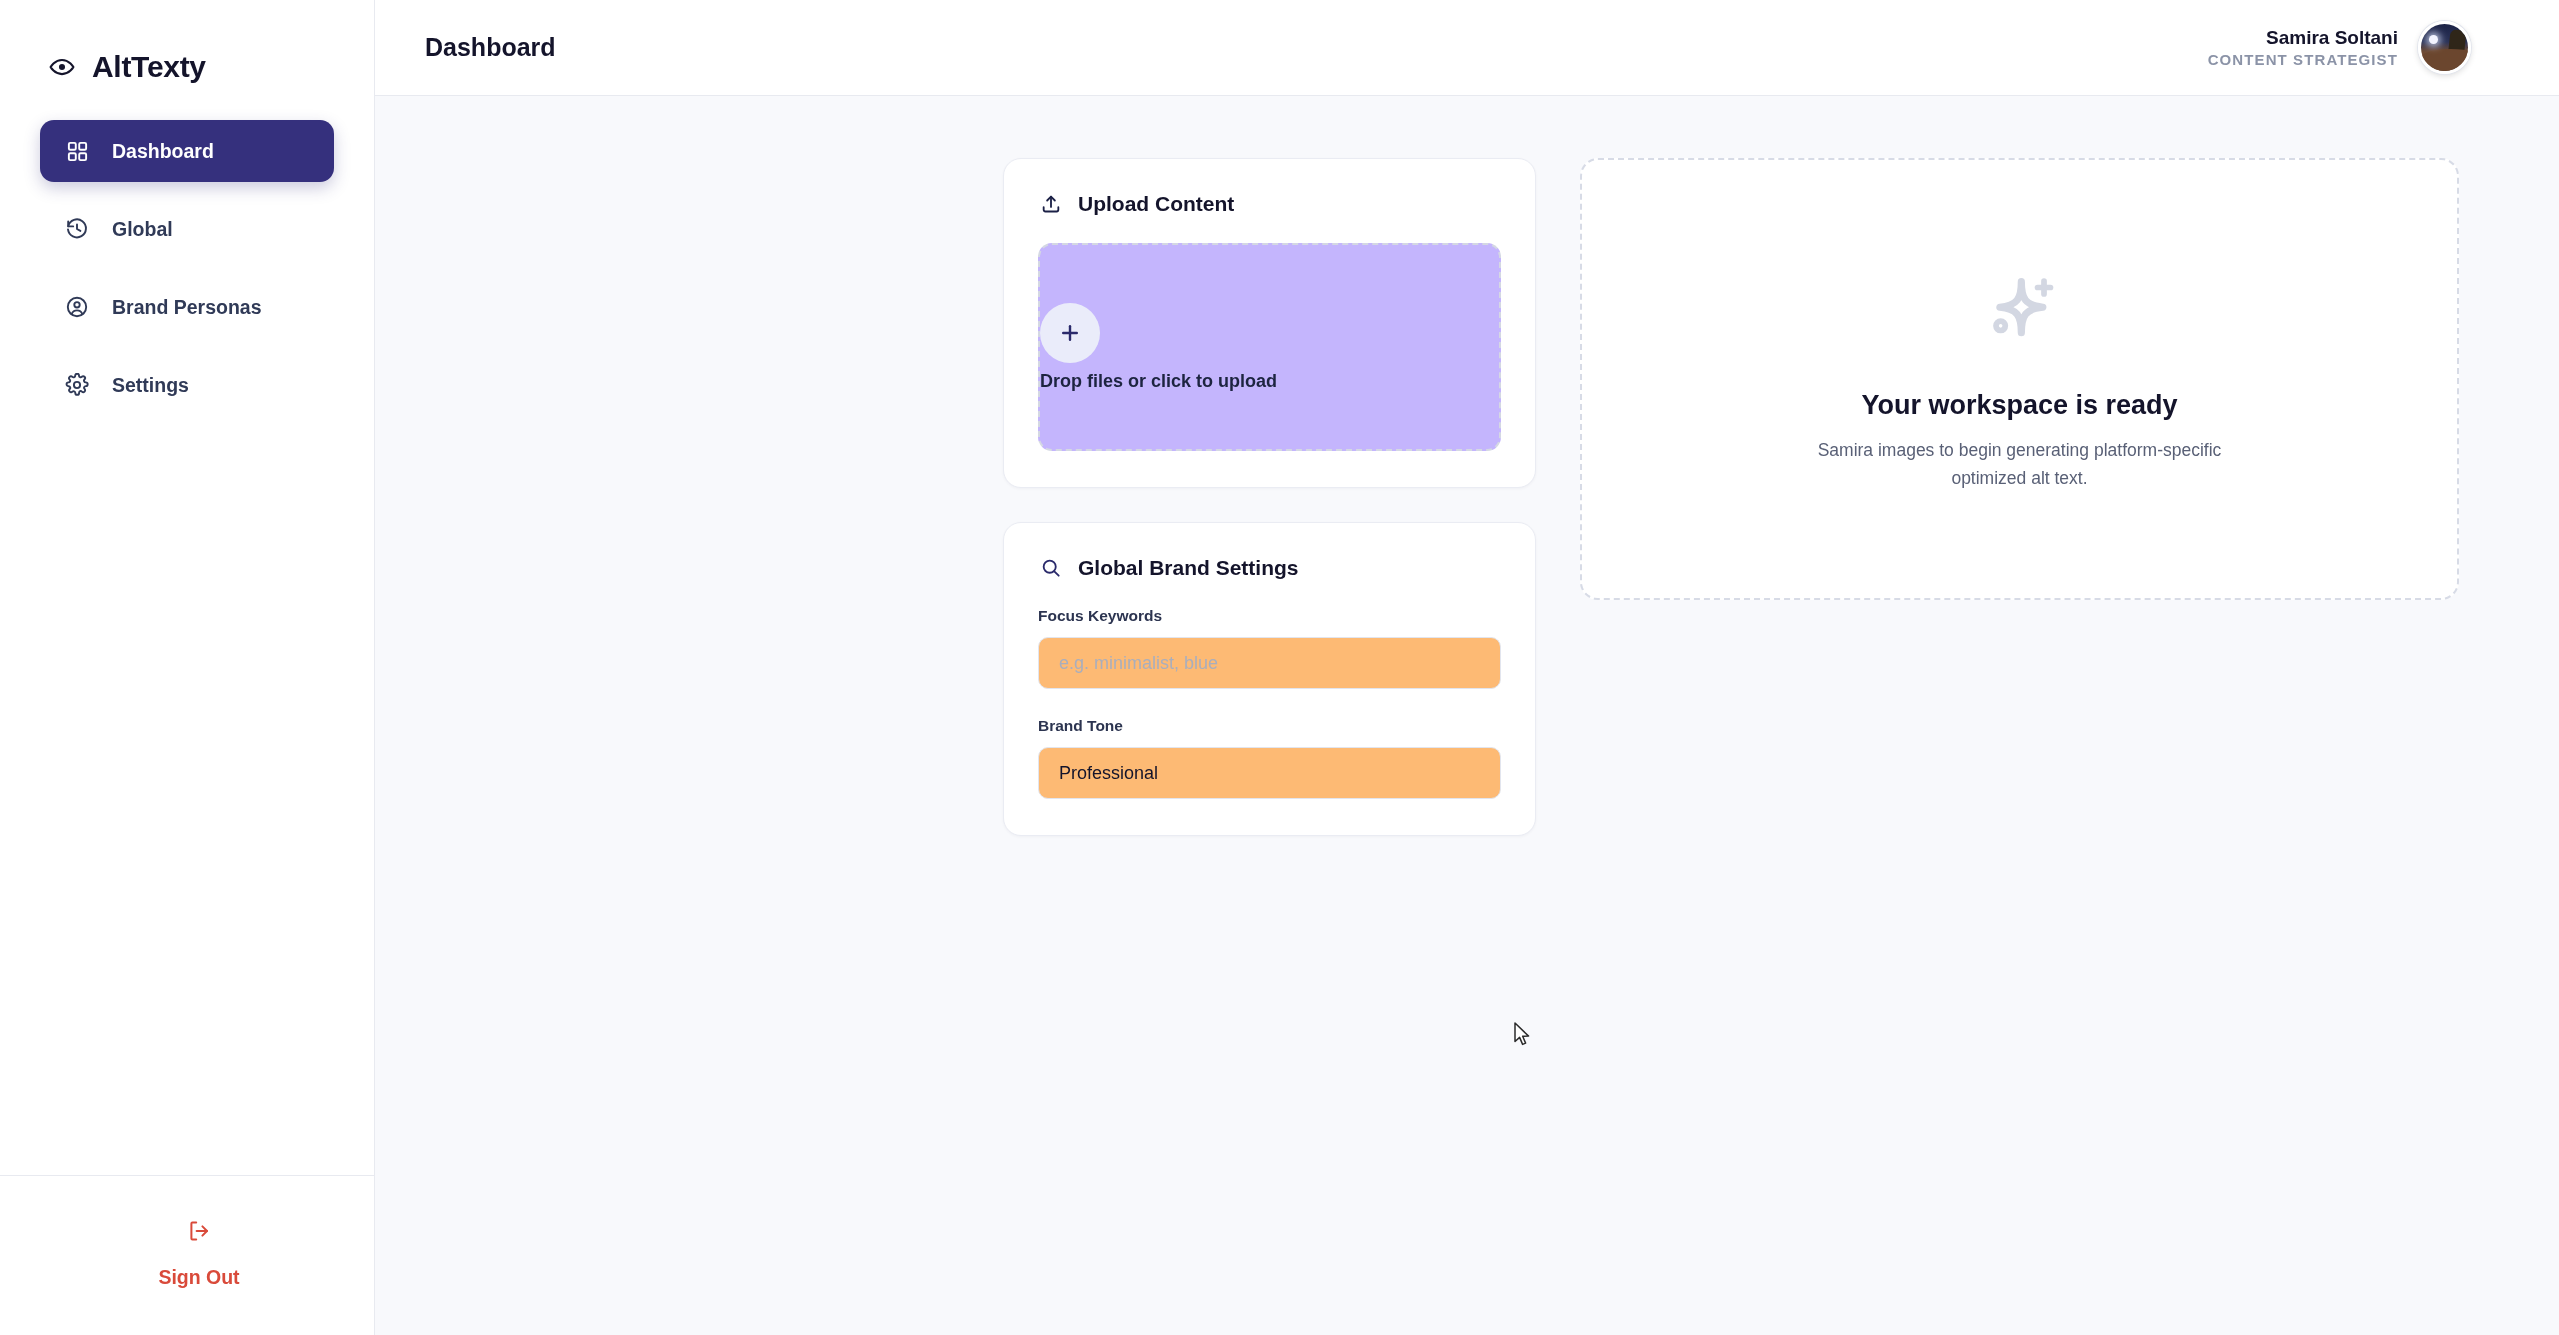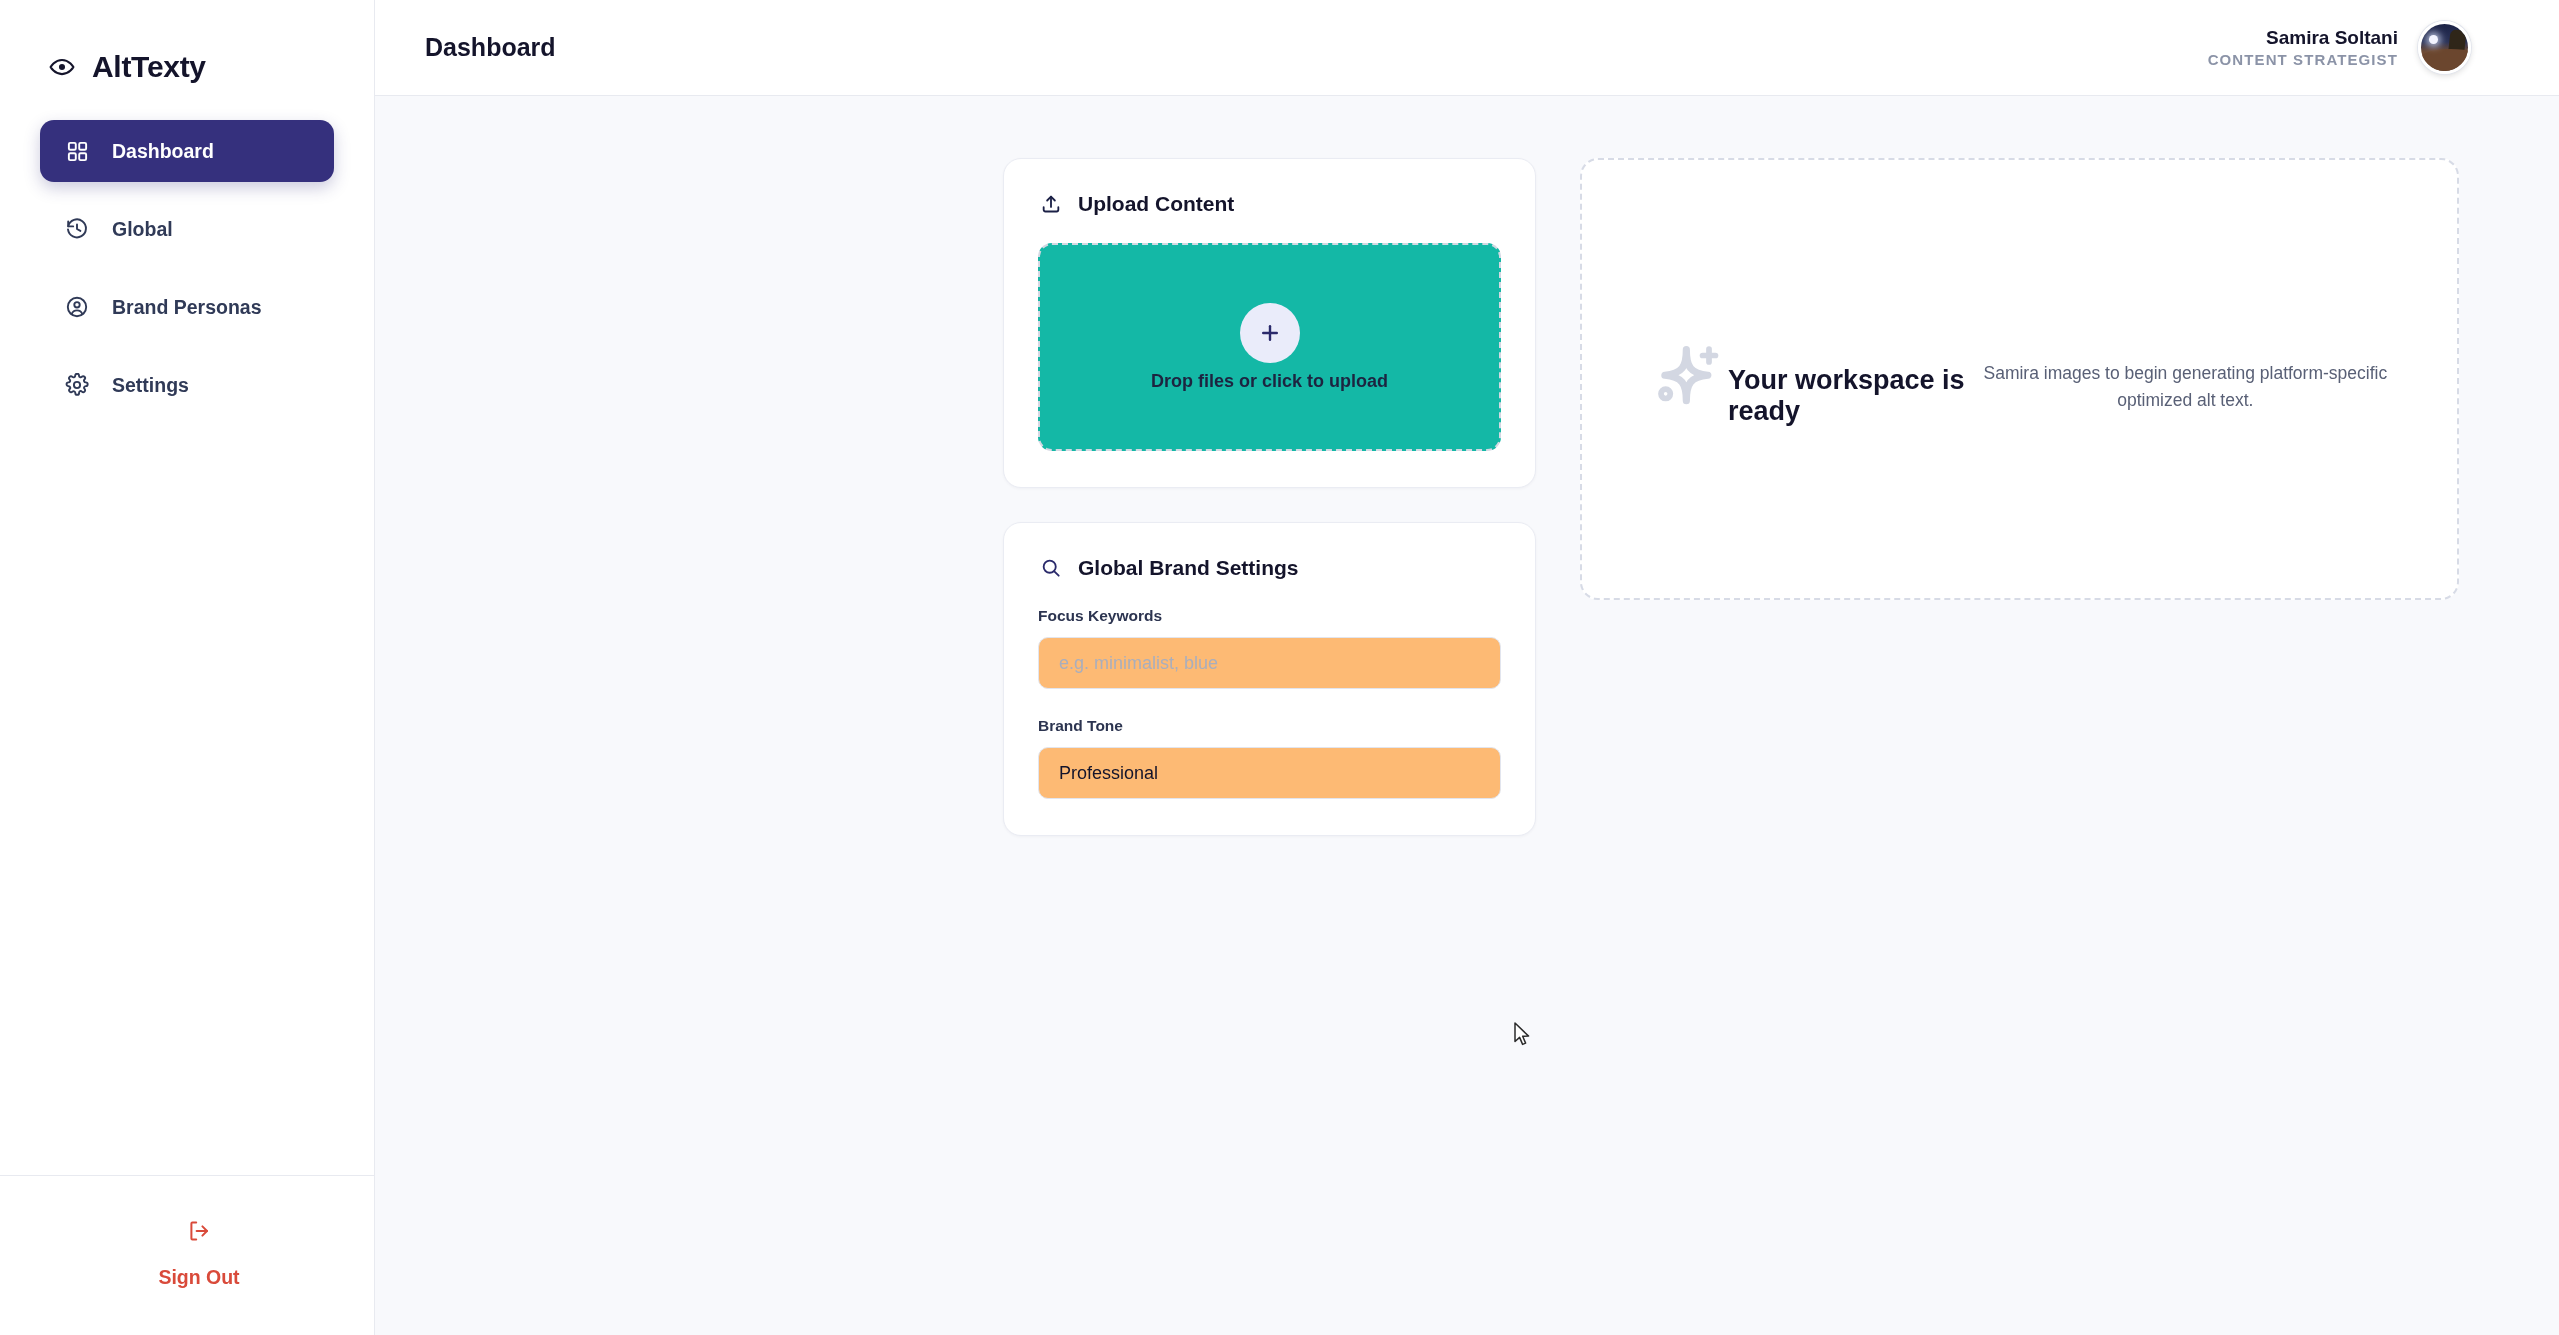--- a/index.html
+++ b/index.html
@@ -104,22 +104,22 @@
     border-radius: 18px; padding: 32px 34px 36px 34px;
     box-shadow: 0 1px 3px rgba(16,24,40,0.04);
   }
   .card-head { display: flex; align-items: center; gap: 14px; margin-bottom: 26px; }
   .card-title { font-size: 21px; font-weight: bold; color: #14142b; }
   .card-icon { width: 26px; height: 26px; display:flex; align-items:center; justify-content:center; flex:0 0 26px; }
 
   .dropzone {
     border: 2px dashed #d4d8e3; border-radius: 14px;
     height: 208px;
-    display: flex; flex-direction: column; align-items: center; justify-content: center;
-    gap: 8px; cursor: pointer; background: #14b8a6;
+    display: flex; flex-direction: column; justify-content: center;
+    gap: 8px; cursor: pointer; background: #c4b5fd;
   }
   .plus-circle {
     width: 60px; height: 60px; border-radius: 50%;
     background: #eaecfa;
     display: flex; align-items: center; justify-content: center;
   }
   .dropzone-label { font-size: 18px; font-weight: bold; color: #1d2440; }
 
   .field-label { font-size: 15.5px; font-weight: bold; color: #2c3450; margin-bottom: 12px; }
   .field-label.second { margin-top: 28px; }
@@ -131,21 +131,21 @@
     font-family: "Liberation Sans", sans-serif;
     font-size: 18px; color: #14142b;
     outline: none;
   }
   .text-input::placeholder { color: #a9aebd; }
 
   .empty-panel {
     border: 2px dashed #d7dbe6; border-radius: 18px;
     background: #ffffff;
     height: 442px;
-    display: flex; flex-direction: row; align-items: center; justify-content: center;
+    display: flex; flex-direction: column; align-items: center; justify-content: center;
     padding: 0 60px;
   }
   .empty-title { font-size: 27px; font-weight: bold; color: #14142b; margin-top: 34px; }
   .empty-sub {
     margin-top: 16px; font-size: 17.5px; color: #596076;
     text-align: center; line-height: 1.55; max-width: 470px;
   }
 
   .cursor { position: absolute; left: 1138px; top: 925px; width: 22px; height: 28px; pointer-events: none; }
 </style>

